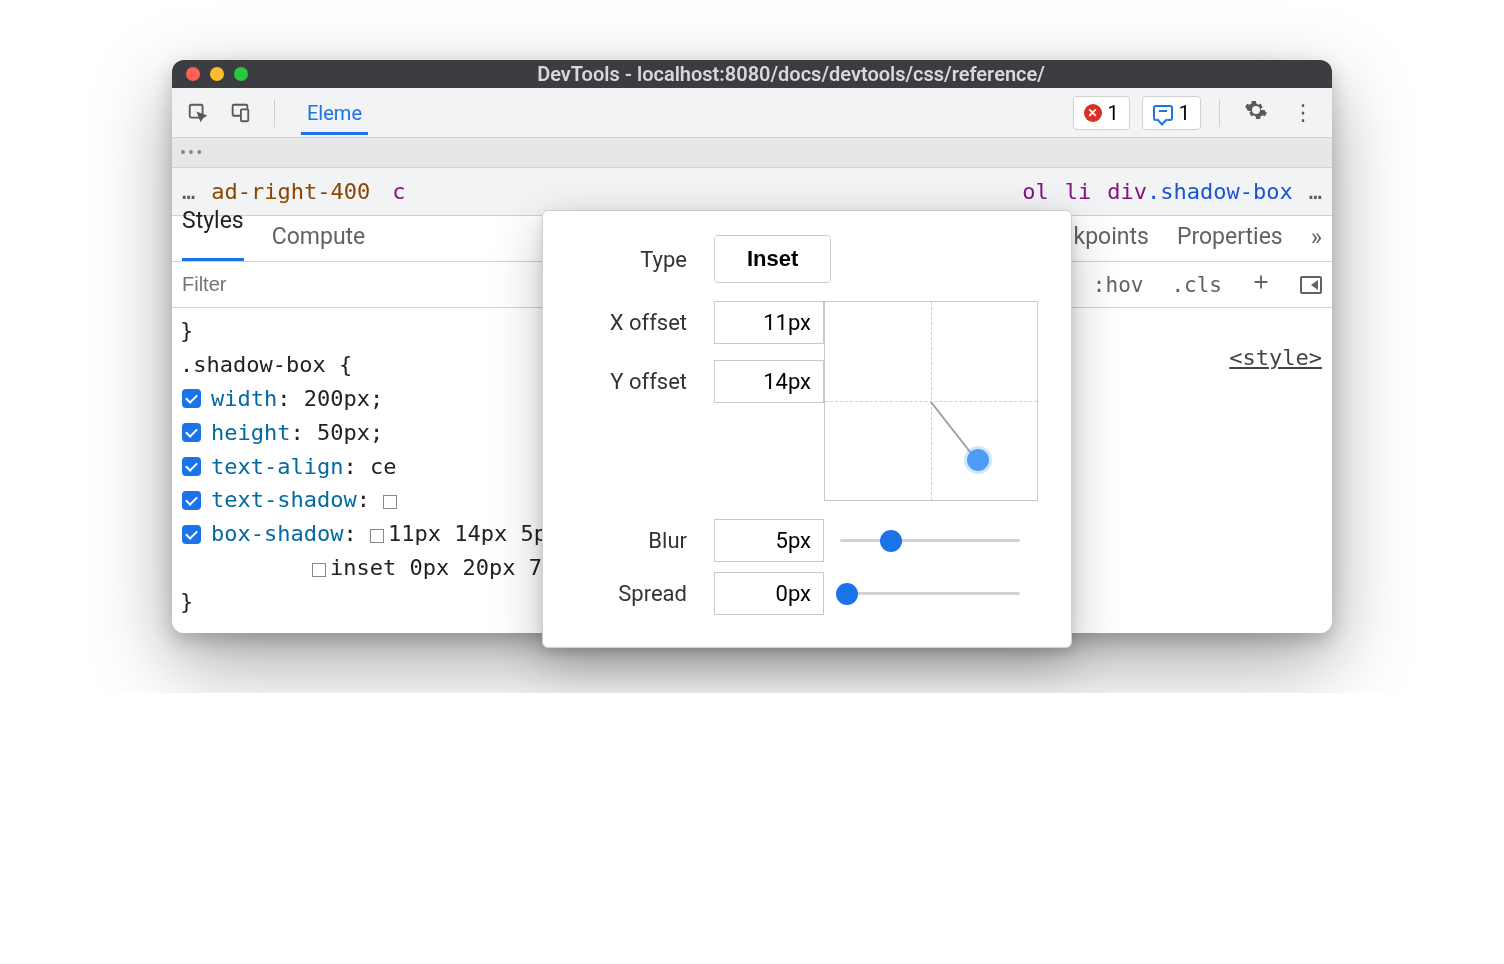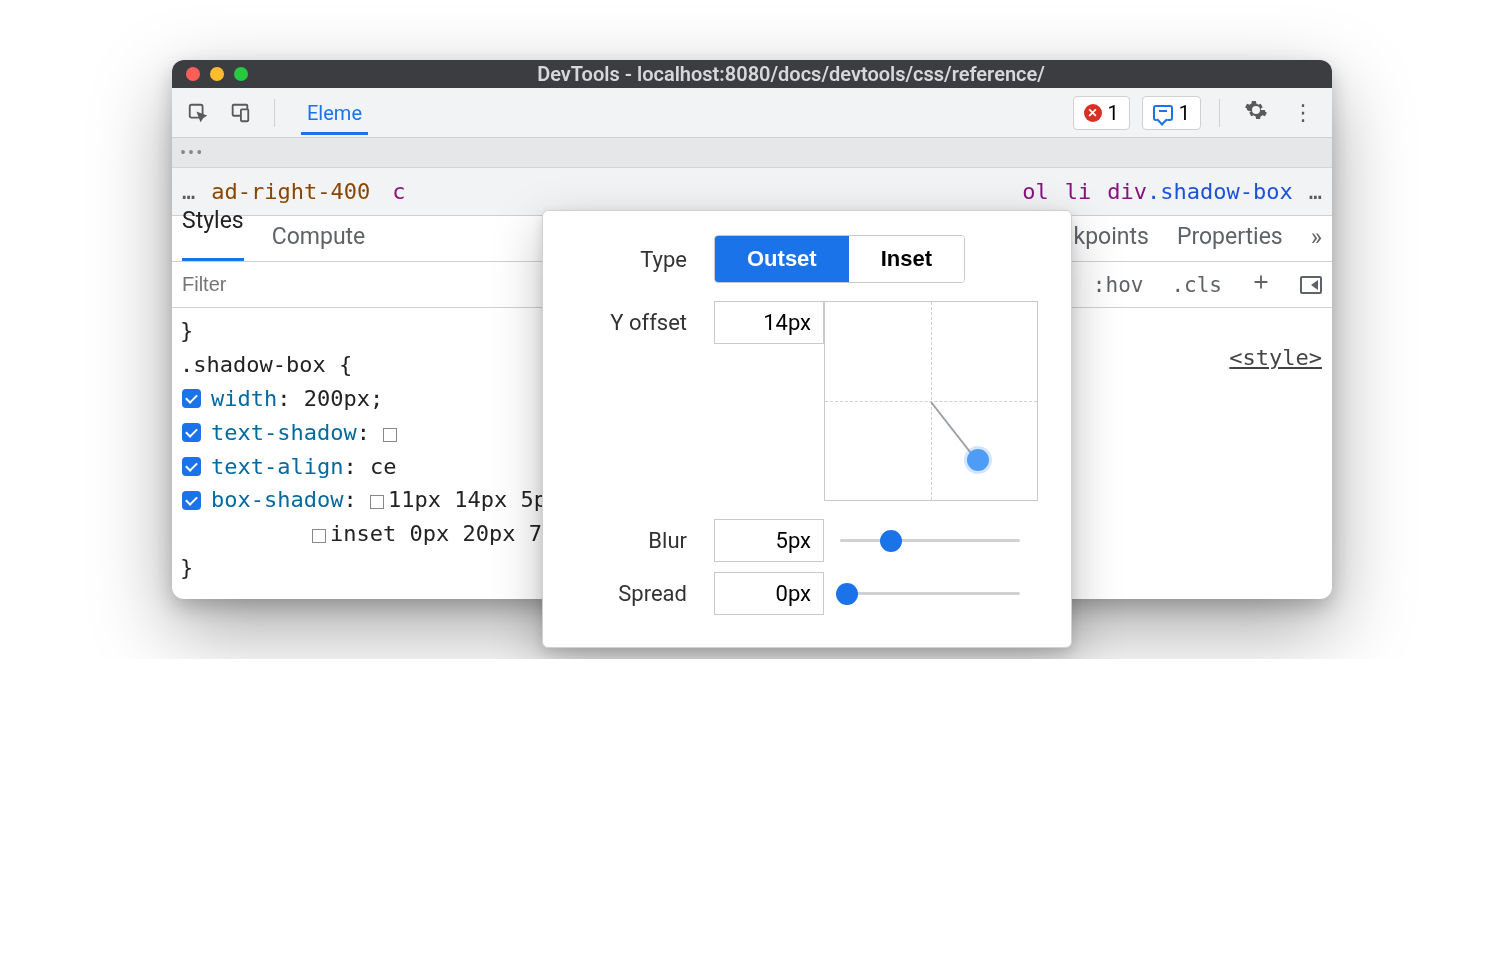--- a/index.html
+++ b/index.html
@@ -225,49 +225,56 @@
     <div class="row">
         <span class="sel0">.shadow-box {</span>
       </div>
 
     <div class="row">
       <span class="chk"></span>
       <span><span class="prop">width</span>: <span class="val">200px</span>;</span>
     </div>
     <div class="row">
       <span class="chk"></span>
+      <span><span class="prop">height</span>: <span class="val">50px</span>;</span>
+    </div>
+    <div class="row">
+      <span class="chk"></span>
+      <span><span class="prop">text-align</span>: <span class="val">ce</span></span>
+    </div>
+    <div class="row">
+      <span class="chk"></span>
       <span><span class="prop">text-shadow</span>: <span class="swatch-sq"></span></span>
-    </div>
-    <div class="row">
-      <span class="chk"></span>
-      <span><span class="prop">text-align</span>: <span class="val">ce</span></span>
     </div>
     <div class="row">
       <span class="chk"></span>
       <span><span class="prop">box-shadow</span>: <span class="swatch-sq"></span><span class="val">11px 14px 5px 0px</span> <span class="swatch-col" style="background:#bebebe"></span><span class="val">#bebebe</span>,</span>
     </div>
     <div class="row" style="padding-left:132px">
       <span><span class="swatch-sq"></span><span class="val">inset 0px 20px 7px 0px</span> <span class="swatch-col" style="background:#dadce0"></span><span class="val">#dadce0</span>;</span>
     </div>
     <div class="row">
         <span class="brace">}</span>
       </div>
   </div>
 
   <div class="popup">
     <div class="popup-row">
       <span class="lbl">Type</span>
       <div class="toggle">
-        <button class="on">Outset</button>
         <button>Inset</button>
       </div>
     </div>
 
     <div class="popup-row gap" style="align-items:flex-start">
       <div class="xy-fields">
+        <div class="pr">
+          <span class="lbl">X offset</span>
+          <input class="numfield" value="11px" style="">
+        </div>
         <div class="pr">
           <span class="lbl">Y offset</span>
           <input class="numfield" value="14px" style="">
         </div>
       </div>
       <div class="xy-grid">
         <div class="gxh"></div>
         <div class="gxv"></div>
         <div class="xy-line"></div>
         <div class="xy-dot"></div>

